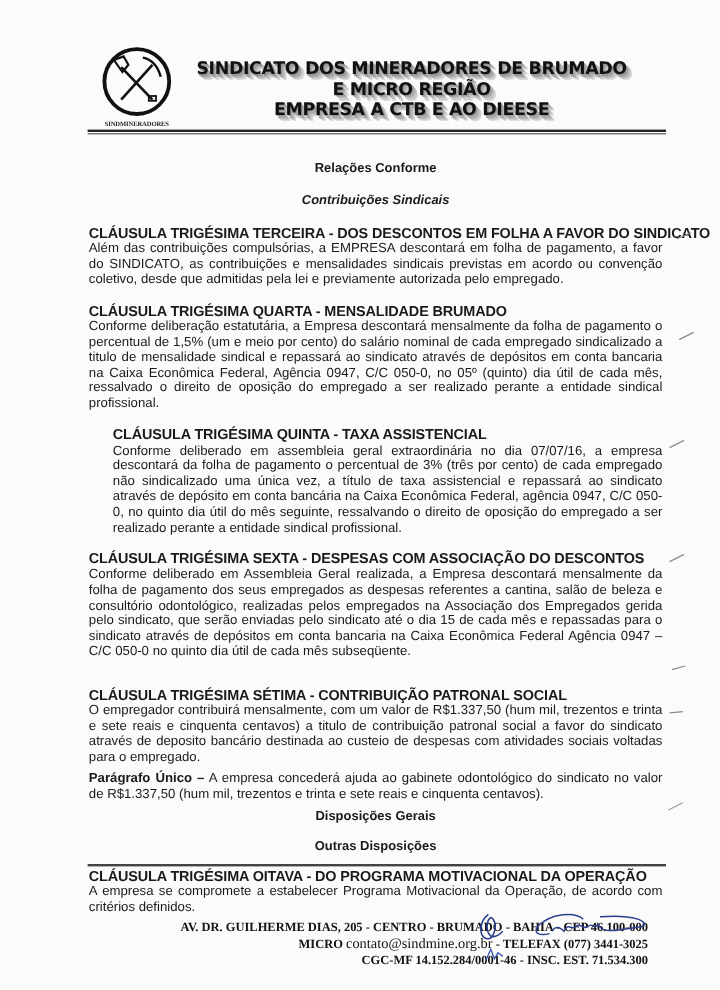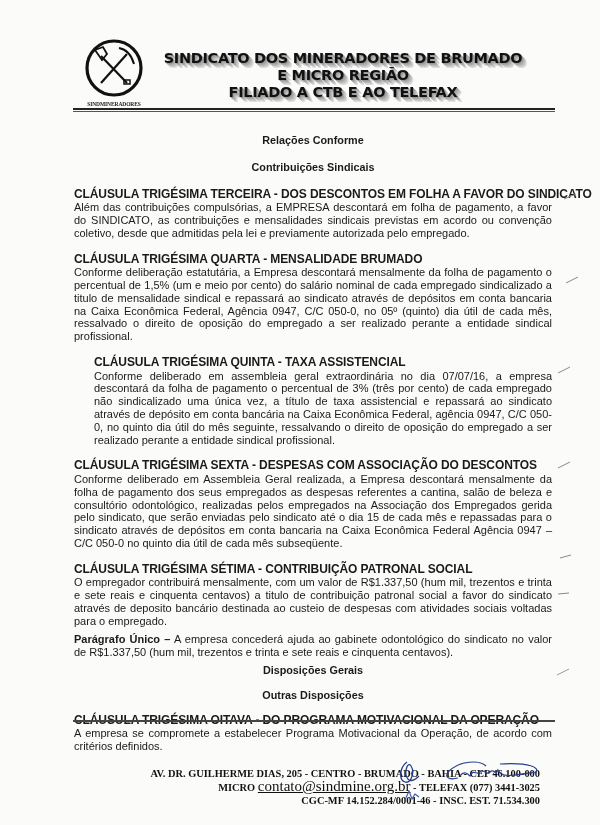--- a/index.html
+++ b/index.html
@@ -28,21 +28,21 @@
   .clause-body { text-align: justify; font-size: 11px; line-height: 12.8px; }
   .para-label { font-weight: bold; }
 
   .checkmark { position: absolute; width: 14px; height: 8px; }
   .checkmark svg { display: block; }
 
   
   .rule-bottom { position: absolute; left: 73px; width: 482px; top: 720px; height: 2px; background: #444; }
   .footer { position: absolute; left: 60px; top: 724px; width: 480px; text-align: right;
     font-family: "Liberation Serif", "DejaVu Serif", serif; font-weight: bold; font-size: 10.4px; line-height: 12.4px; color: #111; margin-top: 44px; }
-  .footer .email-link { font-weight: normal; text-decoration: underline; font-size: 15px; }
+  .footer .email-link { font-weight: normal; font-size: 12px; }
   .signature { position: absolute; }
 </style>
 </head>
 <body>
 
 <div class="page">
 
   <div class="logo">
     <svg width="60" height="62" viewBox="0 0 60 62">
       <circle cx="30" cy="30" r="27" fill="none" stroke="#111" stroke-width="3.2"></circle>
@@ -53,29 +53,29 @@
       <line x1="43" y1="16" x2="17" y2="45" stroke="#111" stroke-width="2.2"></line>
       <path d="M35 10 Q46 12 50 26" fill="none" stroke="#111" stroke-width="2"></path>
       <rect x="40" y="42" width="6" height="4" fill="none" stroke="#111" stroke-width="1.5"></rect>
     </svg>
     <div class="logo-caption">SINDMINERADORES</div>
   </div>
 
   <div class="org-title">
     <div>SINDICATO DOS MINERADORES DE BRUMADO</div>
     <div>E MICRO REGIÃO</div>
-    <div>FILIADO A CTB E AO TELEFAX</div>
+    <div>EMPRESA A CTB E AO DIEESE</div>
   </div>
 
   <div class="rule-top1"></div>
   <div class="rule-top2"></div>
 
   <div class="content">
     <div class="center-title" style="margin-top:4px;">Relações Conforme</div>
-    <div class="center-title" style="margin-top:14px;">Contribuições Sindicais</div>
+    <div class="center-title" style="margin-top:14px;font-style:italic;">Contribuições Sindicais</div>
 
     <div style="margin-top:14px;">
       <div class="clause-title">CLÁUSULA TRIGÉSIMA TERCEIRA - DOS DESCONTOS EM FOLHA A FAVOR DO SINDICATO</div>
       <div class="clause-body">Além das contribuições compulsórias, a EMPRESA descontará em folha de pagamento, a favor do SINDICATO, as contribuições e mensalidades sindicais previstas em acordo ou convenção coletivo, desde que admitidas pela lei e previamente autorizada pelo empregado.</div>
     </div>
 
     <div style="margin-top:13px;">
       <div class="clause-title">CLÁUSULA TRIGÉSIMA QUARTA - MENSALIDADE BRUMADO</div>
       <div class="clause-body">Conforme deliberação estatutária, a Empresa descontará mensalmente da folha de pagamento o percentual de 1,5% (um e meio por cento) do salário nominal de cada empregado sindicalizado a titulo de mensalidade sindical e repassará ao sindicato através de depósitos em conta bancaria na Caixa Econômica Federal, Agência 0947, C/C 050-0, no 05º (quinto) dia útil de cada mês, ressalvado o direito de oposição do empregado a ser realizado perante a entidade sindical profissional.</div>
     </div>
@@ -83,21 +83,21 @@
     <div style="margin-top:13px;margin-left:20px;">
       <div class="clause-title">CLÁUSULA TRIGÉSIMA QUINTA - TAXA ASSISTENCIAL</div>
       <div class="clause-body">Conforme deliberado em assembleia geral extraordinária no dia 07/07/16, a empresa descontará da folha de pagamento o percentual de 3% (três por cento) de cada empregado não sindicalizado uma única vez, a título de taxa assistencial e repassará ao sindicato através de depósito em conta bancária na Caixa Econômica Federal, agência 0947, C/C 050-0, no quinto dia útil do mês seguinte, ressalvando o direito de oposição do empregado a ser realizado perante a entidade sindical profissional.</div>
     </div>
 
     <div style="margin-top:13px;">
       <div class="clause-title">CLÁUSULA TRIGÉSIMA SEXTA - DESPESAS COM ASSOCIAÇÃO DO DESCONTOS</div>
       <div class="clause-body">Conforme deliberado em Assembleia Geral realizada, a Empresa descontará mensalmente da folha de pagamento dos seus empregados as despesas referentes a cantina, salão de beleza e consultório odontológico, realizadas pelos empregados na Associação dos Empregados gerida pelo sindicato, que serão enviadas pelo sindicato até o dia 15 de cada mês e repassadas para o sindicato através de depósitos em conta bancaria na Caixa Econômica Federal Agência 0947 – C/C 050-0 no quinto dia útil de cada mês subseqüente.</div>
     </div>
 
-    <div style="margin-top:13px;">
+    <div style="margin-top:23px;">
       <div class="clause-title">CLÁUSULA TRIGÉSIMA SÉTIMA - CONTRIBUIÇÃO PATRONAL SOCIAL</div>
       <div class="clause-body">O empregador contribuirá mensalmente, com um valor de R$1.337,50 (hum mil, trezentos e trinta e sete reais e cinquenta centavos) a titulo de contribuição patronal social a favor do sindicato através de deposito bancário destinada ao custeio de despesas com atividades sociais voltadas para o empregado.</div>
       <div class="clause-body" style="margin-top:6px;"><span class="para-label">Parágrafo Único –</span><span> A empresa concederá ajuda ao gabinete odontológico do sindicato no valor de R$1.337,50 (hum mil, trezentos e trinta e sete reais e cinquenta centavos).</span></div>
     </div>
 
     <div class="center-title" style="margin-top:5px;">Disposições Gerais</div>
     <div class="center-title" style="margin-top:12px;">Outras Disposições</div>
 
     <div style="margin-top:12px;">
       <div class="clause-title">CLÁUSULA TRIGÉSIMA OITAVA - DO PROGRAMA MOTIVACIONAL DA OPERAÇÃO</div>

